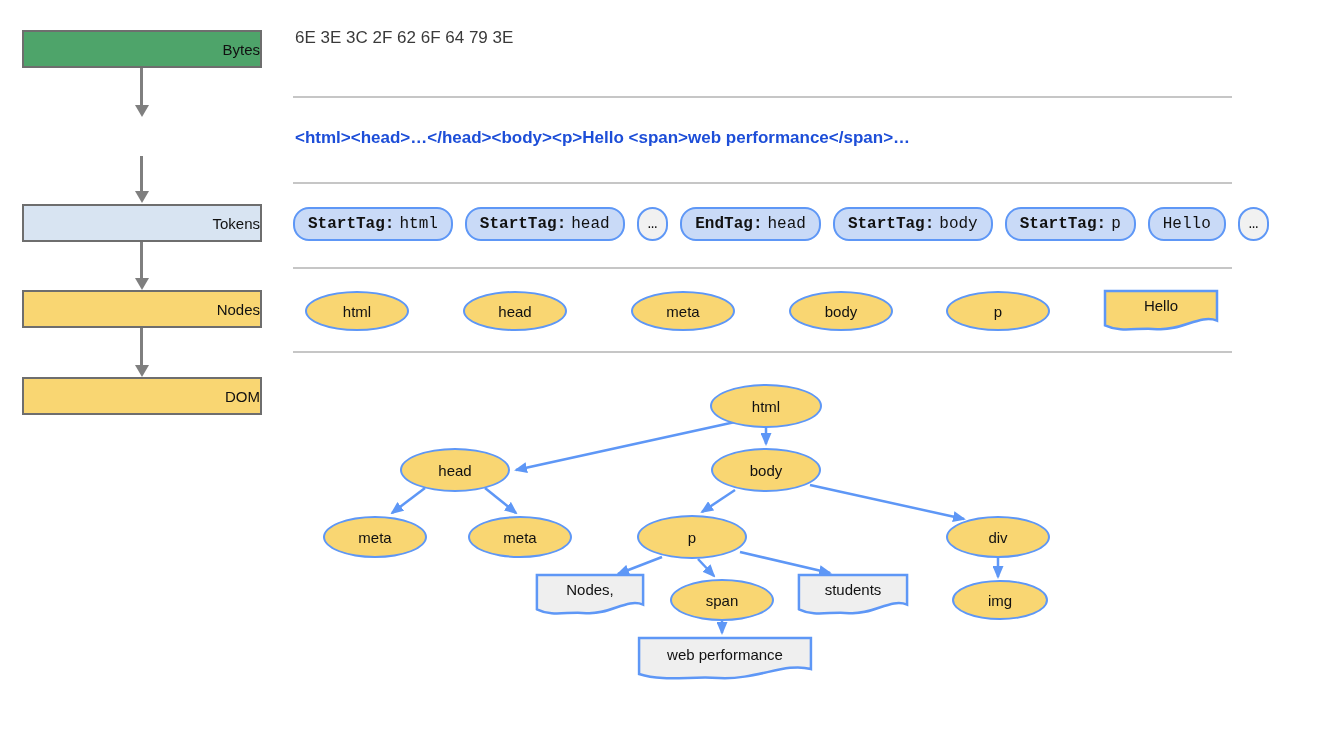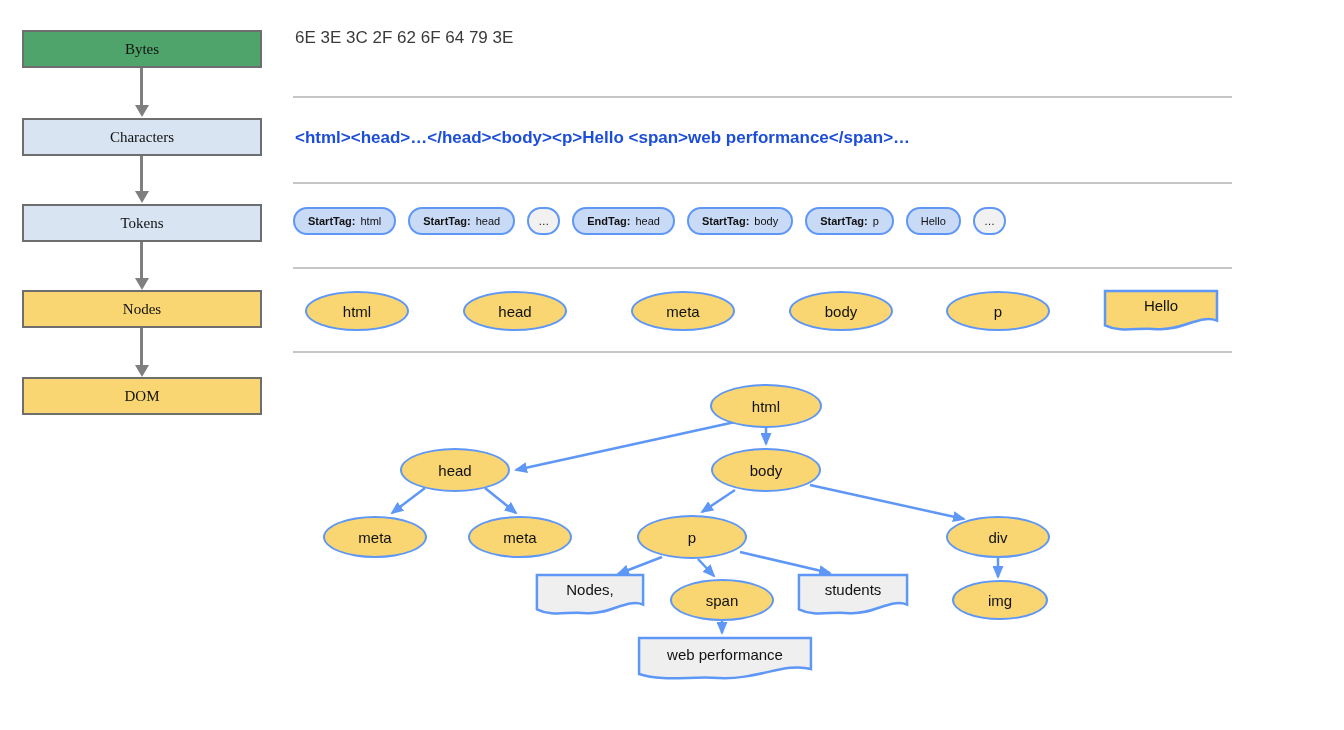--- a/index.html
+++ b/index.html
@@ -1,38 +1,38 @@
 <!DOCTYPE html>
 <html><head>
 <meta charset="utf-8">
 <style>
   html,body { margin:0; padding:0; background:#fff; font-family:"Liberation Sans", sans-serif; }
   .canvas { position:relative; width:1344px; height:730px; background:#fff; overflow:hidden; }
 
   
   .stage { position:absolute; left:22px; width:240px; height:38px; border:2px solid #6e6e6e;
-           box-sizing:border-box; display:flex; align-items:center; justify-content:center;
-           font-size:15px; color:#111;font-family:Liberation Serif, serif; }
+           box-sizing:border-box; display:flex; align-items:center; justify-content:flex-end;
+           font-size:15px; color:#111; }
   .stage--green  { background:#4EA46A; }
   .stage--blue   { background:#D8E4F2; }
   .stage--yellow { background:#F9D672; }
   .flow-arrow { position:absolute; left:140px; width:3px; background:#7f7f7f; }
   .flow-arrow::after { content:""; position:absolute; left:-5.5px; bottom:-12px;
            border-left:7px solid transparent; border-right:7px solid transparent;
            border-top:12px solid #7f7f7f; }
 
   
   .hex   { position:absolute; left:295px; top:27px; width:950px; font-size:17px;
            line-height:22px; color:#3a3a3a; white-space:nowrap; }
   .chars { position:absolute; left:295px; top:128px; font-size:17px; font-weight:bold; color:#1d4ed8; }
   .divider { position:absolute; left:293px; width:939px; height:2px; background:#c6c6c6; }
 
   .tokens { position:absolute; left:293px; top:207px; display:flex; gap:12px; align-items:center; }
   .chip { border:2px solid #5E97F6; border-radius:16px; background:#C9DAF7; padding:6px 13px;
-          font-size:11px; color:#111; display:flex; white-space:nowrap; }
+          font-size:16px; color:#111; display:flex; white-space:nowrap;font-family:Liberation Mono, monospace; }
   .chip--light { background:#F1F1F1; padding:6px 9px; }
   .chip .prefix { font-weight:bold; }
   .chip .prefix:not(:empty) { margin-right:5px; }
 
   
   .node-ellipse { position:absolute; border:2.5px solid #5E97F6; border-radius:50%;
           background:#F9D672; display:flex; align-items:center; justify-content:center;
           font-size:15px; color:#111; box-sizing:border-box; }
   .doc-node { position:absolute; }
   .doc-node svg { position:absolute; left:0; top:0; width:100%; height:100%; overflow:visible; }
@@ -45,23 +45,20 @@
   .tree .edges { position:absolute; left:0; top:0; width:760px; height:330px; }
   .tree .edges line { stroke:#5E97F6; stroke-width:2.5; }
 </style>
 </head>
 <body>
 
 <div class="canvas">
 
   <div class="stage stage--green" style="top:30px">
       <span>Bytes</span>
-    </div>
-  <div class="stage stage--blue" style="top:118px">
-      <span>Characters</span>
     </div>
   <div class="stage stage--yellow" style="top:290px">
       <span>Nodes</span>
     </div>
   <div class="stage stage--blue" style="top:204px">
       <span>Tokens</span>
     </div>
   <div class="stage stage--yellow" style="top:377px">
       <span>DOM</span>
     </div>

